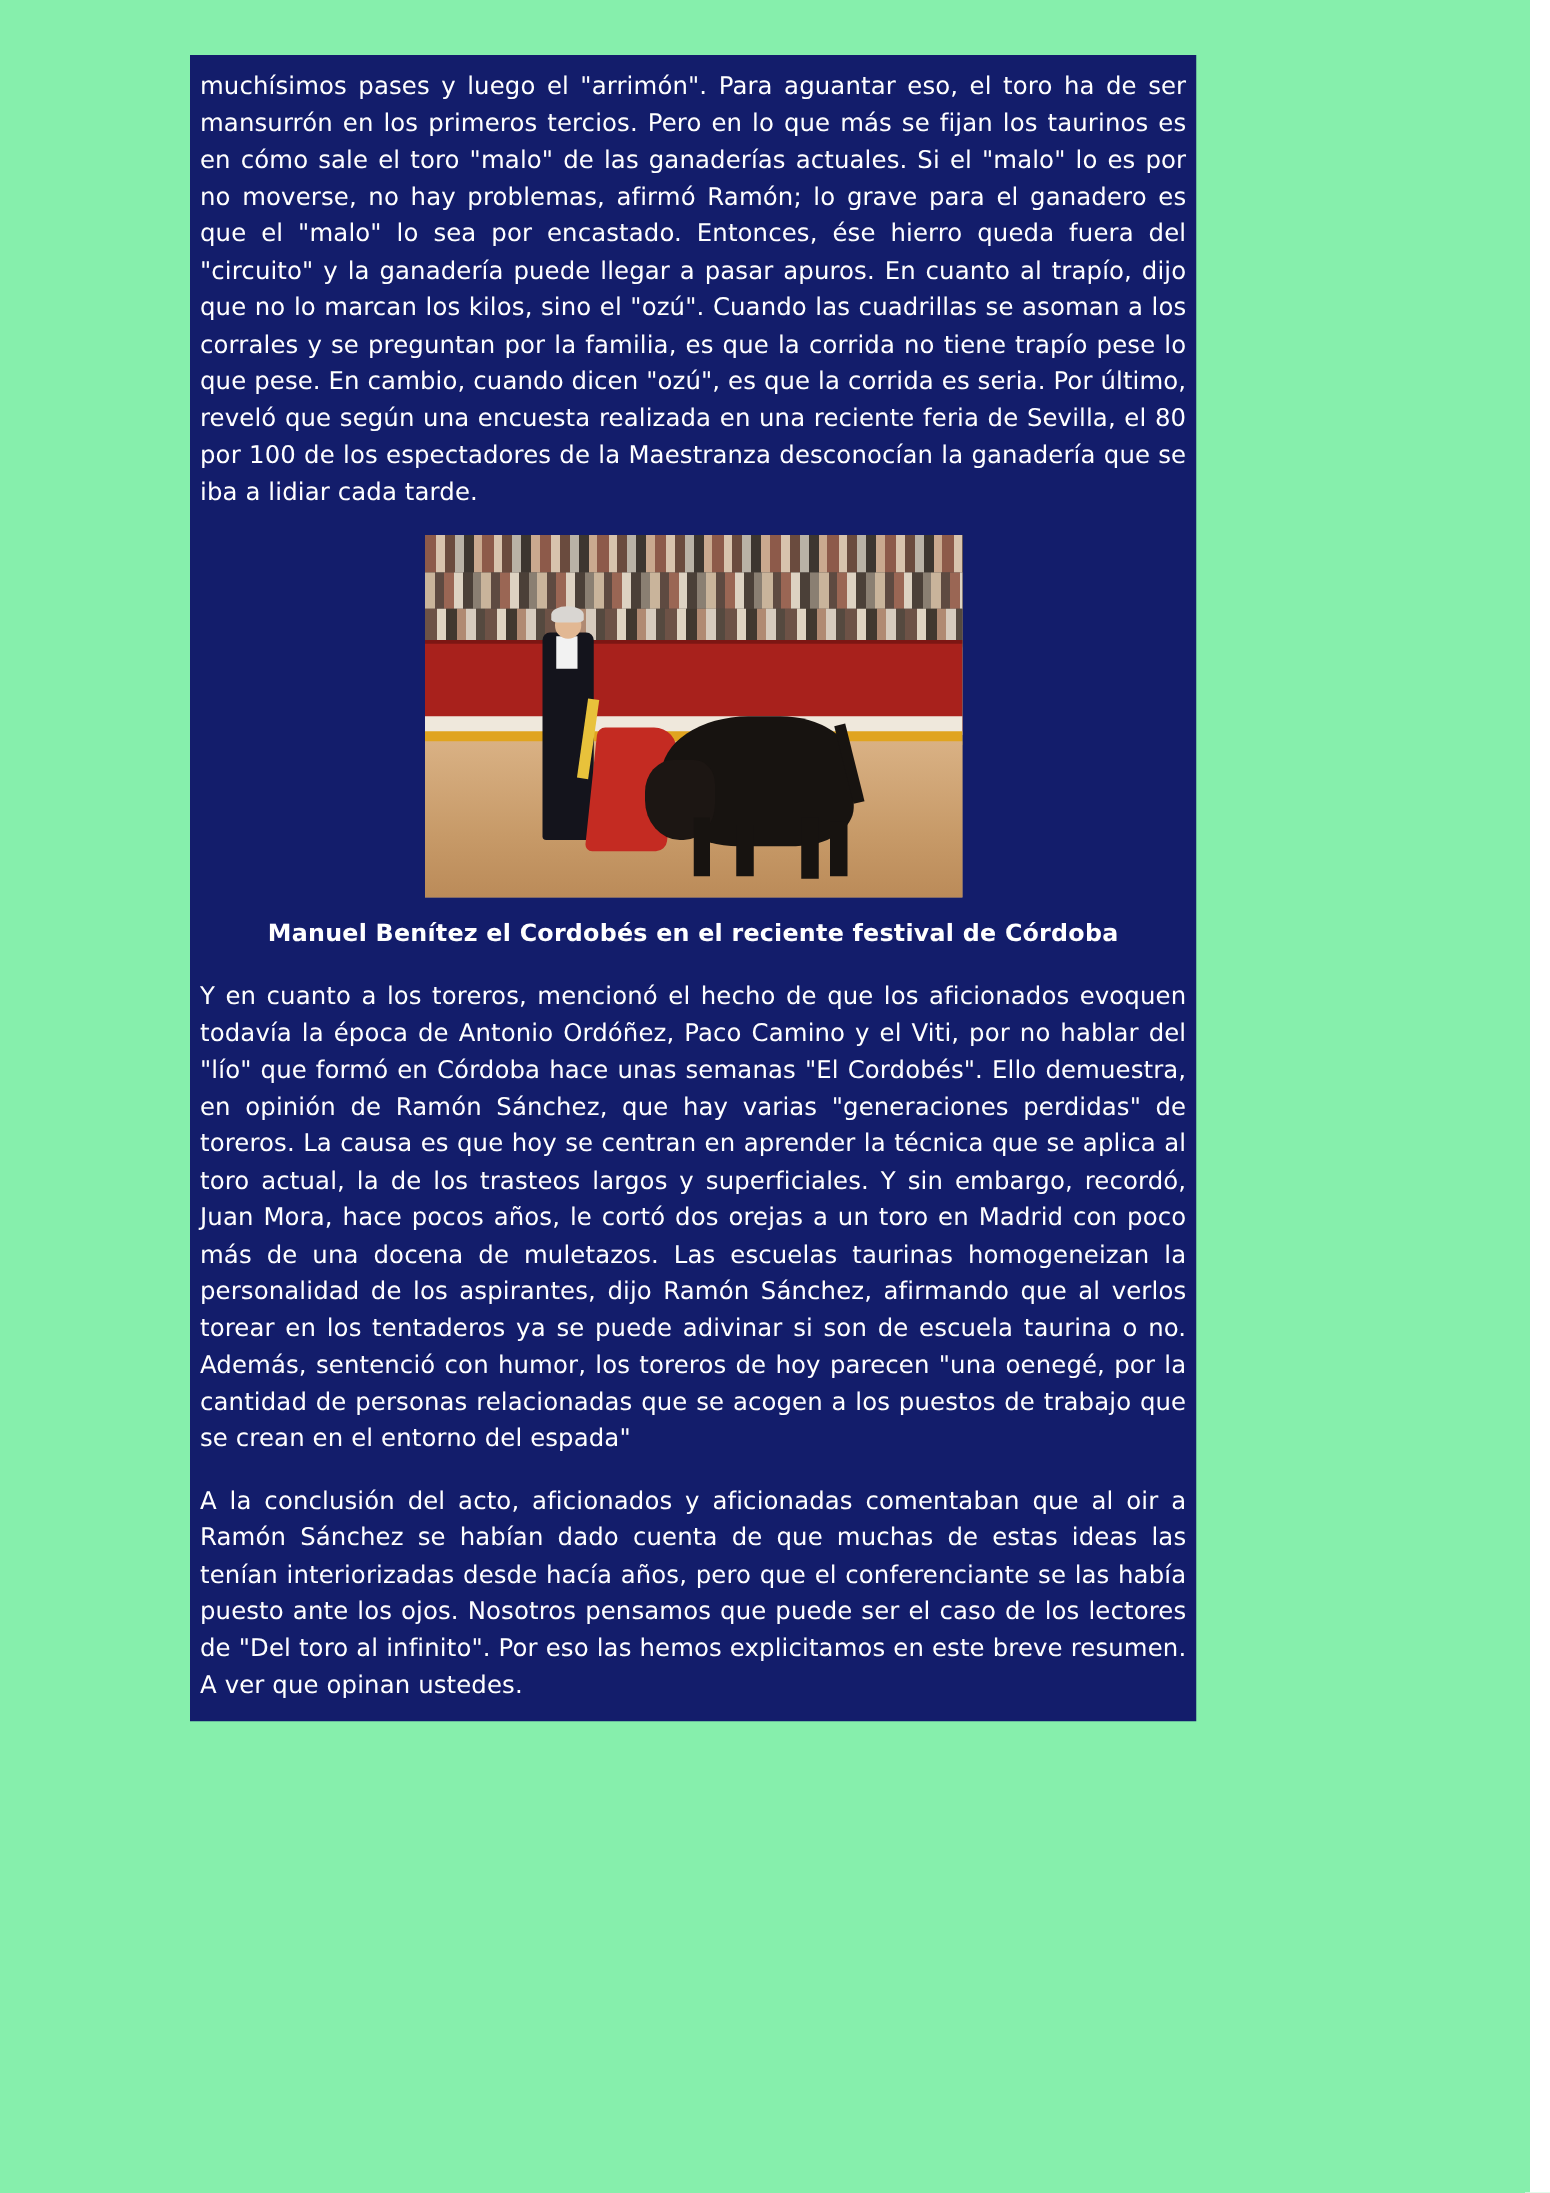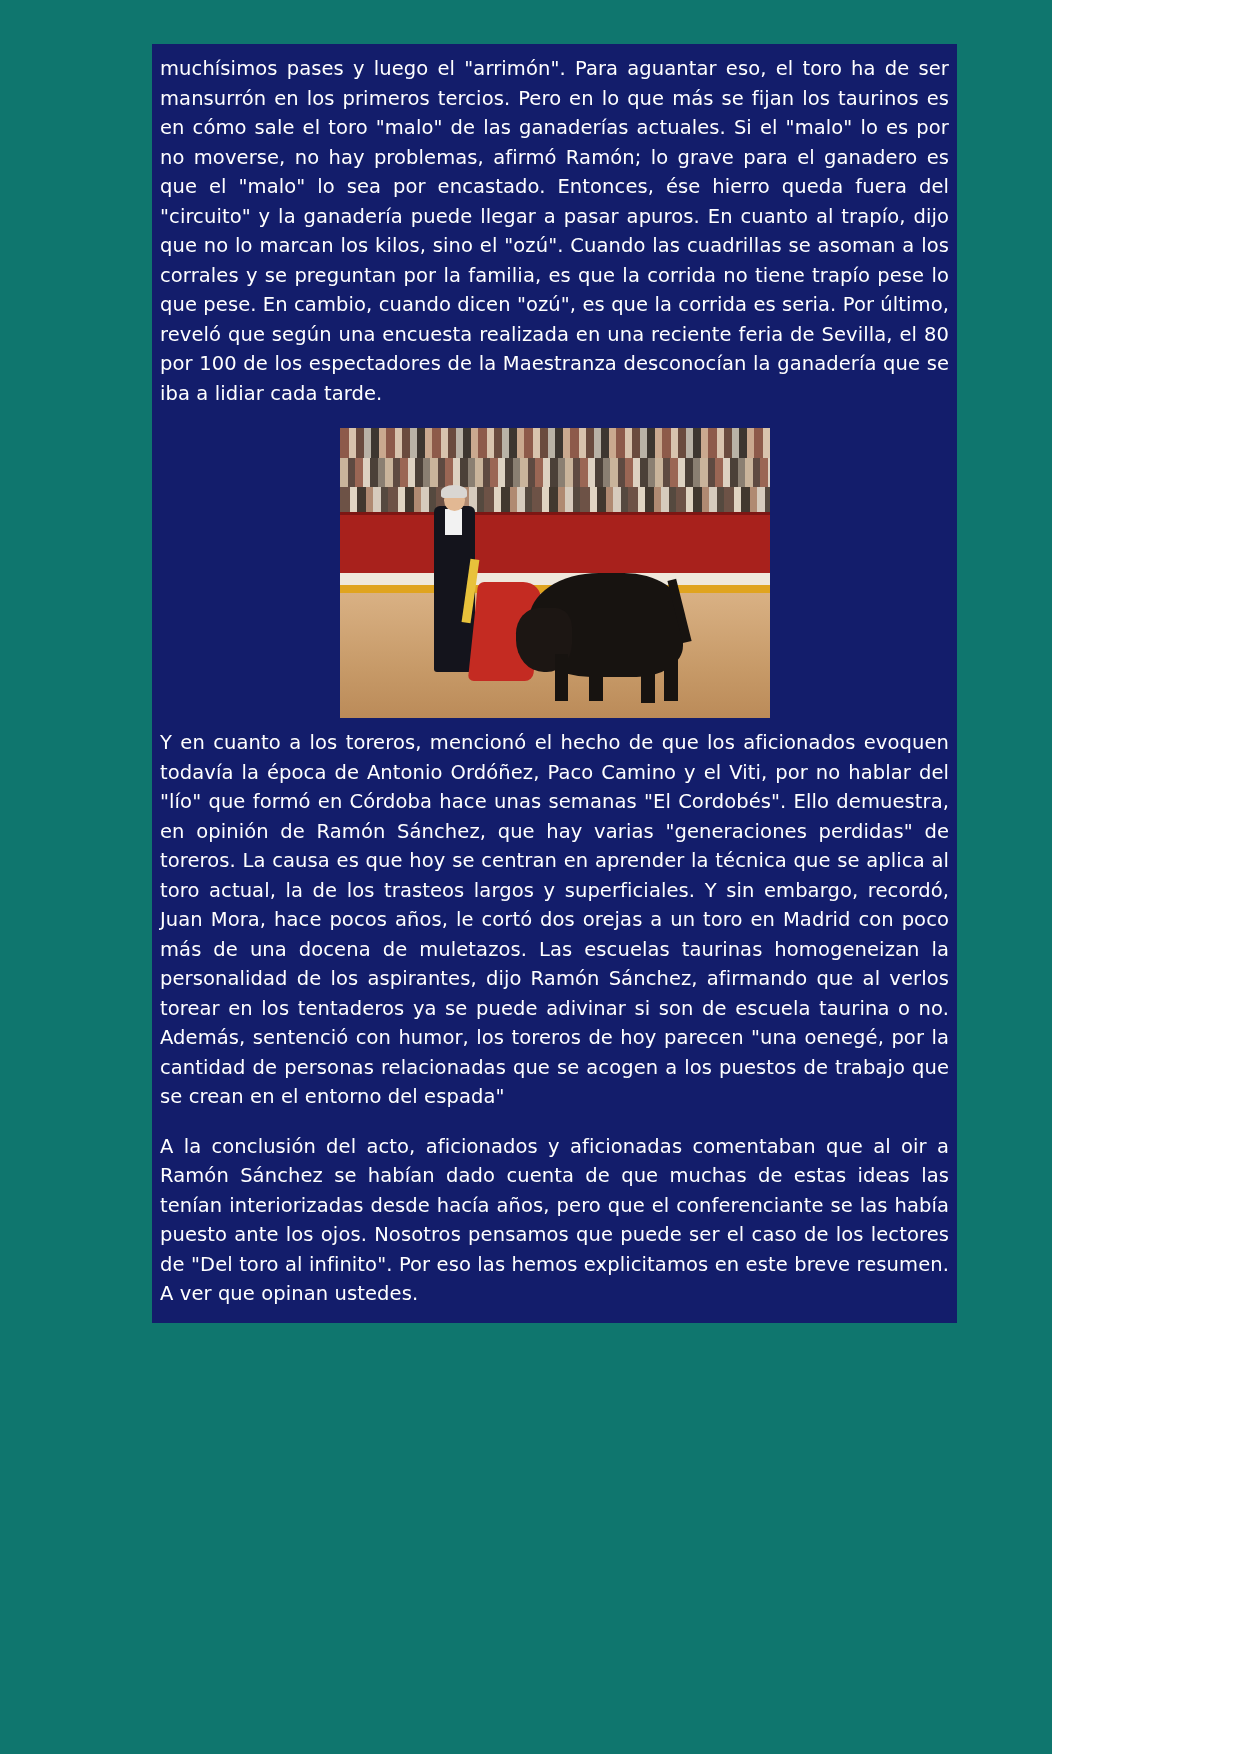--- a/index.html
+++ b/index.html
@@ -7,23 +7,23 @@
     padding: 0;
     background: #ffffff;
   }
   body {
     width: 1240px;
     height: 1754px;
     font-family: "DejaVu Sans", sans-serif;
   }
   .page {
     position: relative;
-    width: 1052px;
+    width: 1224px;
     height: 1754px;
-    background: #0f766e;
+    background: #86efac;
   }
   .doc-body {
     position: absolute;
     left: 152px;
     top: 44px;
     width: 805px;
     background: #131d6b;
     color: #ffffff;
     padding: 10px 8px 14px 8px;
     box-sizing: border-box;
@@ -220,19 +220,20 @@
         <div class="ph-bull"></div>
         <div class="ph-bull-head"></div>
         <div class="ph-bull-leg1"></div>
         <div class="ph-bull-leg2"></div>
         <div class="ph-bull-leg3"></div>
         <div class="ph-bull-leg4"></div>
         <div class="ph-bull-tail"></div>
       </div>
     </div>
 
+    <div class="caption">Manuel Benítez el Cordobés en el reciente festival de Córdoba</div>
 
     <p class="para">Y en cuanto a los toreros, mencionó el hecho de que los aficionados evoquen todavía la época de Antonio Ordóñez, Paco Camino y el Viti, por no hablar del "lío" que formó en Córdoba hace unas semanas "El Cordobés". Ello demuestra, en opinión de Ramón Sánchez, que hay varias "generaciones perdidas" de toreros. La causa es que hoy se centran en aprender la técnica que se aplica al toro actual, la de los trasteos largos y superficiales. Y sin embargo, recordó, Juan Mora, hace pocos años, le cortó dos orejas a un toro en Madrid con poco más de una docena de muletazos. Las escuelas taurinas homogeneizan la personalidad de los aspirantes, dijo Ramón Sánchez, afirmando que al verlos torear en los tentaderos ya se puede adivinar si son de escuela taurina o no. Además, sentenció con humor, los toreros de hoy parecen "una oenegé, por la cantidad de personas relacionadas que se acogen a los puestos de trabajo que se crean en el entorno del espada"</p>
 
     <p class="para">A la conclusión del acto, aficionados y aficionadas comentaban que al oir a Ramón Sánchez se habían dado cuenta de que muchas de estas ideas las tenían interiorizadas desde hacía años, pero que el conferenciante se las había puesto ante los ojos. Nosotros pensamos que puede ser el caso de los lectores de "Del toro al infinito". Por eso las hemos explicitamos en este breve resumen. A ver que opinan ustedes.</p>
 
   </div>
 </div>
 
 </body></html>

